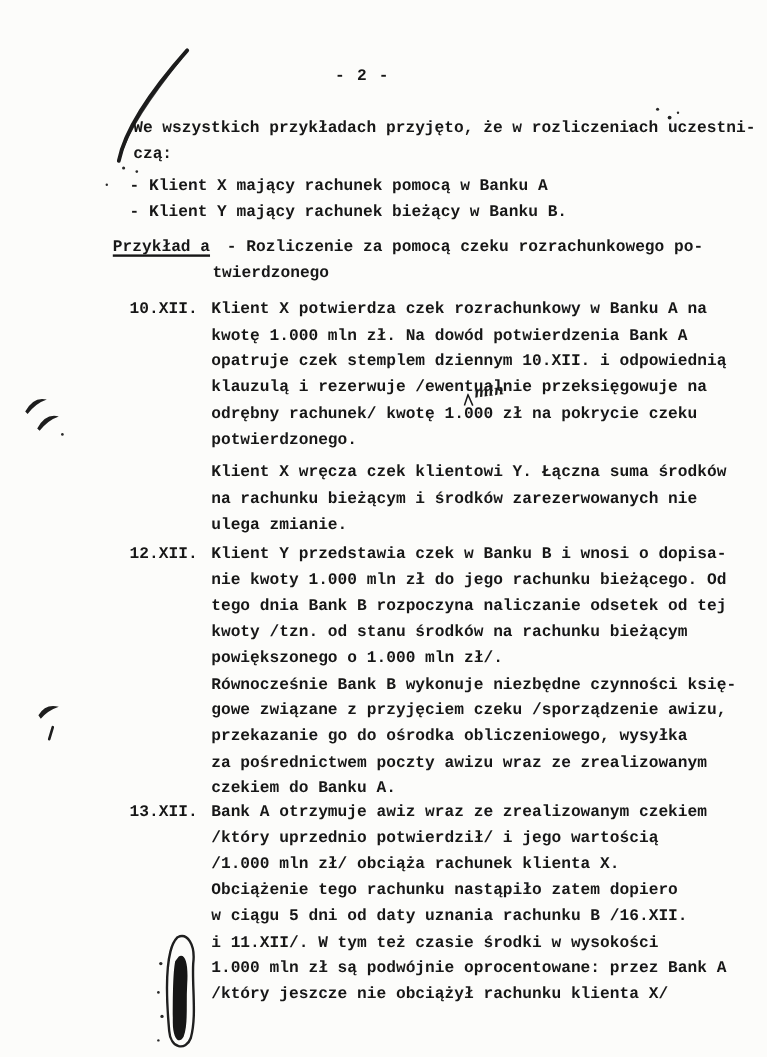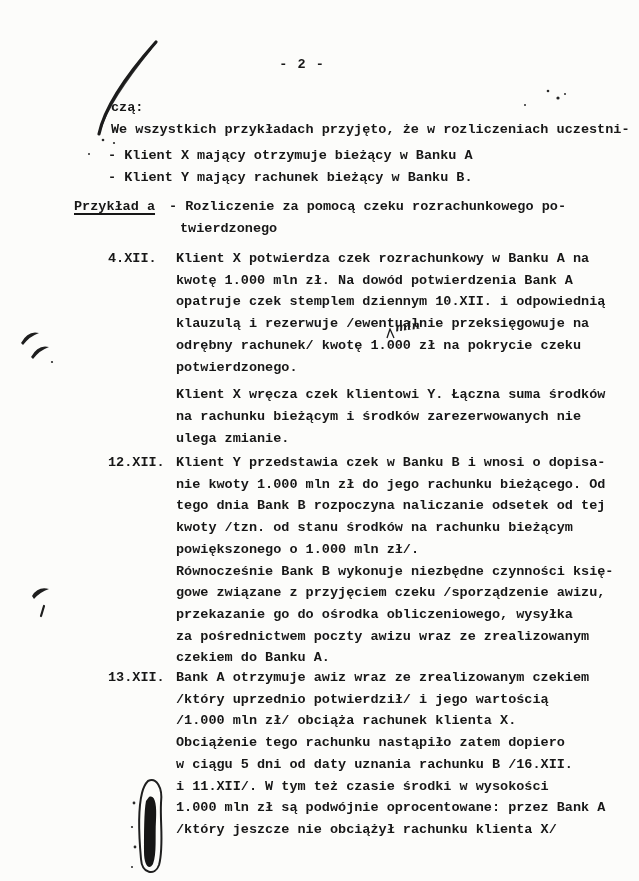--- a/index.html
+++ b/index.html
@@ -6,24 +6,24 @@
   .page{
     position:relative;width:639px;height:881px;margin:0 auto;
     background:#fcfcfa;overflow:hidden;color:#171717;
     font-family:"Liberation Mono","DejaVu Sans Mono",monospace;
     font-weight:700;font-size:13.5px;line-height:21.7px;
   }
   .line{white-space:pre;}
   .page-number{position:absolute;top:54px;left:0;width:604px;text-align:center;letter-spacing:1px;}
   .intro{position:absolute;top:97px;left:111px;}
   .bullets{position:absolute;top:145px;left:108px;}
-  .heading{position:absolute;top:196px;left:74px;}
+  .heading{position:absolute;top:196px;left:94px;}
   .heading-label{text-decoration:underline;text-decoration-thickness:1.5px;text-underline-offset:3px;}
   .heading-rest{margin-left:14px;}
-  .heading-cont{margin-left:106px;}
+  .heading-cont{margin-left:83px;}
   .entry{position:absolute;left:108px;display:flex;align-items:flex-start;}
   .entry-0{top:248px}.entry-1{top:452px}.entry-2{top:667px}
   .entry .date{width:68px;flex:0 0 68px;}
   .entry .body{width:470px;}
   .para + .para{margin-top:6px;}
   .hand-note{
     position:absolute;left:395px;top:321px;line-height:1;
     font-family:"DejaVu Serif",serif;font-style:italic;font-size:11.5px;
     transform:rotate(-7deg);color:#1b1b1b;
   }
@@ -67,36 +67,36 @@
     <circle cx="5" cy="72" r="1.4" fill="#2a2a2a"></circle>
     <circle cx="2" cy="92" r="1.0" fill="#2a2a2a"></circle>
   </svg>
 
   <span class="dot" style="left:88px;top:153px;width:2px;height:2px"></span>
   <span class="dot" style="left:524px;top:104px;width:2px;height:2px"></span>
 
   <div class="page-number">- 2 -</div>
 
   <div class="intro">
+    <div class="line">We wszystkich przykładach przyjęto, że w rozliczeniach uczestni-</div>
     <div class="line">czą:</div>
-    <div class="line">We wszystkich przykładach przyjęto, że w rozliczeniach uczestni-</div>
   </div>
 
   <div class="bullets">
-      <div class="line">- Klient X mający otrzymuje bieżący w Banku A</div>
+      <div class="line">- Klient X mający rachunek pomocą w Banku A</div>
       <div class="line">- Klient Y mający rachunek bieżący w Banku B.</div>
     </div>
 
   <div class="heading">
     <div class="line"><span class="heading-label">Przykład a</span><span class="heading-rest">- Rozliczenie za pomocą czeku rozrachunkowego po-</span></div>
     <div class="line heading-cont">twierdzonego</div>
   </div>
 
   <div class="entry entry-0">
-    <div class="date">4.XII.</div>
+    <div class="date">10.XII.</div>
     <div class="body">
         <div class="para">
           <div class="line">Klient X potwierdza czek rozrachunkowy w Banku A na</div>
           <div class="line">kwotę 1.000 mln zł. Na dowód potwierdzenia Bank A</div>
           <div class="line">opatruje czek stemplem dziennym 10.XII. i odpowiednią</div>
           <div class="line">klauzulą i rezerwuje /ewentualnie przeksięgowuje na</div>
           <div class="line">odrębny rachunek/ kwotę 1.000 zł na pokrycie czeku</div>
           <div class="line">potwierdzonego.</div>
         </div>
         <div class="para">

